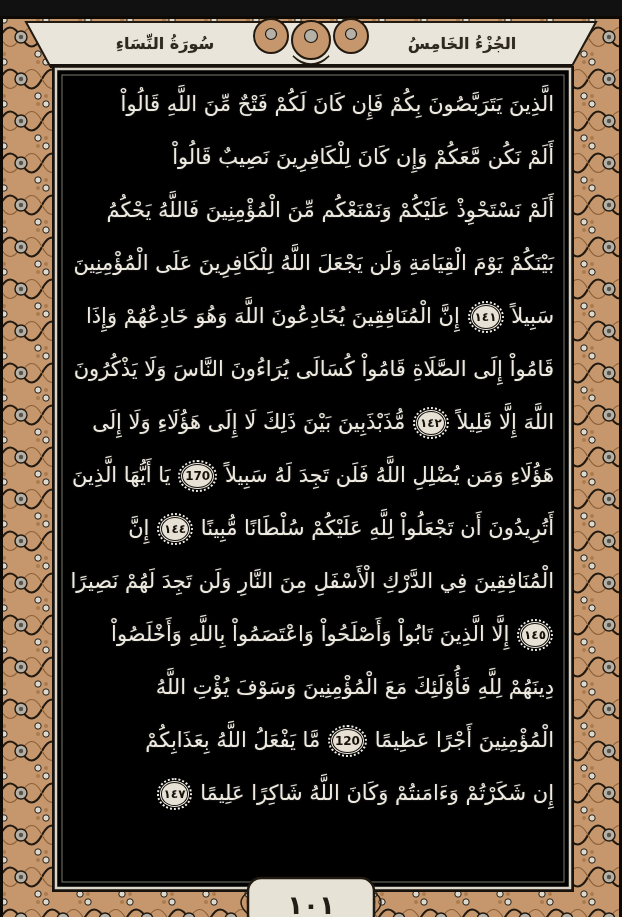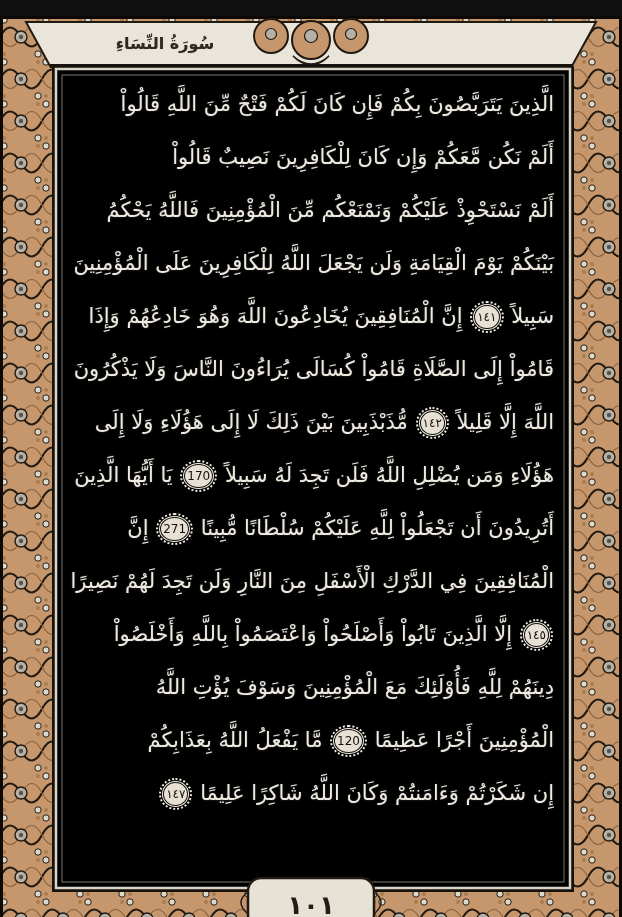--- a/index.html
+++ b/index.html
@@ -36,21 +36,21 @@
     text-shadow:0 0 2px rgba(255,255,255,.25);
   }
   
   .qline::after { content:""; display:inline-block; width:100%; }
 
   .ayah-marker {
     display:inline-block; min-width:22px; height:24px; line-height:22px;
     padding:0 2px; margin:0 5px; vertical-align:middle;
     border-radius:50%;
     background:#e6e1d4; color:#16110b;
-    font-size:12px; font-weight:normal; text-align:center;
+    font-size:12px; font-weight:bold; text-align:center;
     border:1px solid #16110b;
     box-shadow:0 0 0 1px #efece4, 0 0 0 2px #000;
     outline:2px dotted #efece4; outline-offset:2px;
     text-shadow:none; white-space:nowrap;
   }
 
   
   .page-number {
     position:absolute; z-index:2; left:249px; top:866px; width:124px; height:46px;
     color:#231d16; font-size:26px; font-weight:bold;
@@ -98,31 +98,32 @@
     <rect x="52" y="50" width="522" height="826" fill="#17120c"></rect>
     <rect x="56" y="53" width="514" height="819" fill="#000000" stroke="#d9d4c7" stroke-width="2.5"></rect>
     <rect x="62" y="59" width="502" height="807" fill="none" stroke="#7d786d" stroke-width="1"></rect>
 
     <rect x="248" y="862" width="126" height="50" rx="13" fill="#e6e2d6" stroke="#221a11" stroke-width="2.5"></rect>
     <path d="M248 876 q-14 10 0 22" fill="none" stroke="#221a11" stroke-width="1.5"></path>
     <path d="M374 876 q14 10 0 22" fill="none" stroke="#221a11" stroke-width="1.5"></path>
   </svg>
 
   <div class="hdr-label hdr-surah">سُورَةُ النِّسَاءِ</div>
+  <div class="hdr-label hdr-juz">الجُزْءُ الخَامِسُ</div>
 
   <div class="quran-lines">
       <div class="qline">الَّذِينَ يَتَرَبَّصُونَ بِكُمْ فَإِن كَانَ لَكُمْ فَتْحٌ مِّنَ اللَّهِ قَالُواْ</div>
       <div class="qline">أَلَمْ نَكُن مَّعَكُمْ وَإِن كَانَ لِلْكَافِرِينَ نَصِيبٌ قَالُواْ</div>
       <div class="qline">أَلَمْ نَسْتَحْوِذْ عَلَيْكُمْ وَنَمْنَعْكُم مِّنَ الْمُؤْمِنِينَ فَاللَّهُ يَحْكُمُ</div>
       <div class="qline">بَيْنَكُمْ يَوْمَ الْقِيَامَةِ وَلَن يَجْعَلَ اللَّهُ لِلْكَافِرِينَ عَلَى الْمُؤْمِنِينَ</div>
       <div class="qline">سَبِيلاً <span class="ayah-marker">١٤١</span> إِنَّ الْمُنَافِقِينَ يُخَادِعُونَ اللَّهَ وَهُوَ خَادِعُهُمْ وَإِذَا</div>
       <div class="qline">قَامُواْ إِلَى الصَّلَاةِ قَامُواْ كُسَالَى يُرَاءُونَ النَّاسَ وَلَا يَذْكُرُونَ</div>
       <div class="qline">اللَّهَ إِلَّا قَلِيلاً <span class="ayah-marker">١٤٢</span> مُّذَبْذَبِينَ بَيْنَ ذَلِكَ لَا إِلَى هَؤُلَاءِ وَلَا إِلَى</div>
       <div class="qline">هَؤُلَاءِ وَمَن يُضْلِلِ اللَّهُ فَلَن تَجِدَ لَهُ سَبِيلاً <span class="ayah-marker">170</span> يَا أَيُّهَا الَّذِينَ</div>
-      <div class="qline">أَتُرِيدُونَ أَن تَجْعَلُواْ لِلَّهِ عَلَيْكُمْ سُلْطَانًا مُّبِينًا <span class="ayah-marker">271</span> إِنَّ</div>
+      <div class="qline">أَتُرِيدُونَ أَن تَجْعَلُواْ لِلَّهِ عَلَيْكُمْ سُلْطَانًا مُّبِينًا <span class="ayah-marker">١٤٤</span> إِنَّ</div>
       <div class="qline">الْمُنَافِقِينَ فِي الدَّرْكِ الْأَسْفَلِ مِنَ النَّارِ وَلَن تَجِدَ لَهُمْ نَصِيرًا</div>
       <div class="qline"><span class="ayah-marker">١٤٥</span> إِلَّا الَّذِينَ تَابُواْ وَأَصْلَحُواْ وَاعْتَصَمُواْ بِاللَّهِ وَأَخْلَصُواْ</div>
       <div class="qline">دِينَهُمْ لِلَّهِ فَأُوْلَئِكَ مَعَ الْمُؤْمِنِينَ وَسَوْفَ يُؤْتِ اللَّهُ</div>
       <div class="qline">الْمُؤْمِنِينَ أَجْرًا عَظِيمًا <span class="ayah-marker">120</span> مَّا يَفْعَلُ اللَّهُ بِعَذَابِكُمْ</div>
       <div class="qline">إِن شَكَرْتُمْ وَءَامَنتُمْ وَكَانَ اللَّهُ شَاكِرًا عَلِيمًا <span class="ayah-marker">١٤٧</span></div>
     </div>
 
   <div class="page-number">١٠١</div>
 
 </div>

